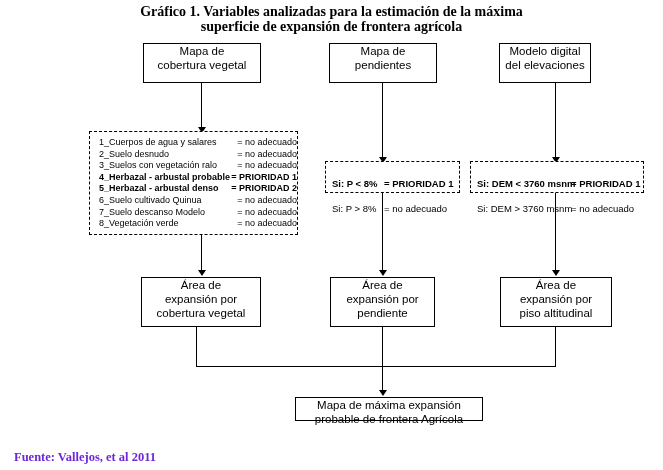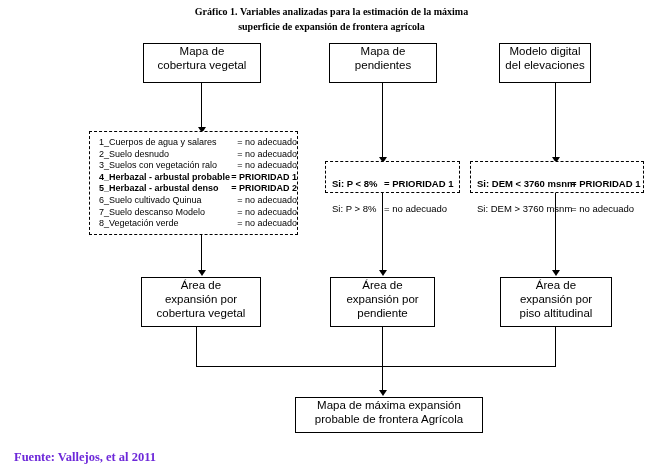--- a/index.html
+++ b/index.html
@@ -18,21 +18,21 @@
   }
 
   
   .fig-title {
     position: absolute;
     left: 0; top: 4px;
     width: 663px;
     text-align: center;
     font-family: "Liberation Serif", serif;
     font-weight: bold;
-    font-size: 10px;
+    font-size: 14px;
     line-height: 15px;
     color: #000;
   }
 
   
   .fig-source {
     position: absolute;
     left: 14px; top: 450px;
     font-family: "Liberation Serif", serif;
     font-weight: bold;
@@ -223,20 +223,20 @@
     <span>expansión por</span>
     <span>piso altitudinal</span>
   </div>
 
   <div class="vline" style="left:196px; top:327px; height:40px;"></div>
   <div class="vline" style="left:555px; top:327px; height:40px;"></div>
   <div class="hline" style="left:196px; top:366px; width:360px;"></div>
   <div class="vline" style="left:382px; top:327px; height:66px;"></div>
   <div class="arrowhead" style="left:379px; top:390px;"></div>
 
-  <div class="box" style="left:295px; top:397px; width:188px; height:36px;">
+  <div class="box" style="left:295px; top:397px; width:188px; height:24px;">
     <span>Mapa de máxima expansión</span>
     <span>probable de frontera Agrícola</span>
   </div>
 
   <div class="fig-source">Fuente: Vallejos, et al 2011</div>
 
 </div>
 
 </body></html>

